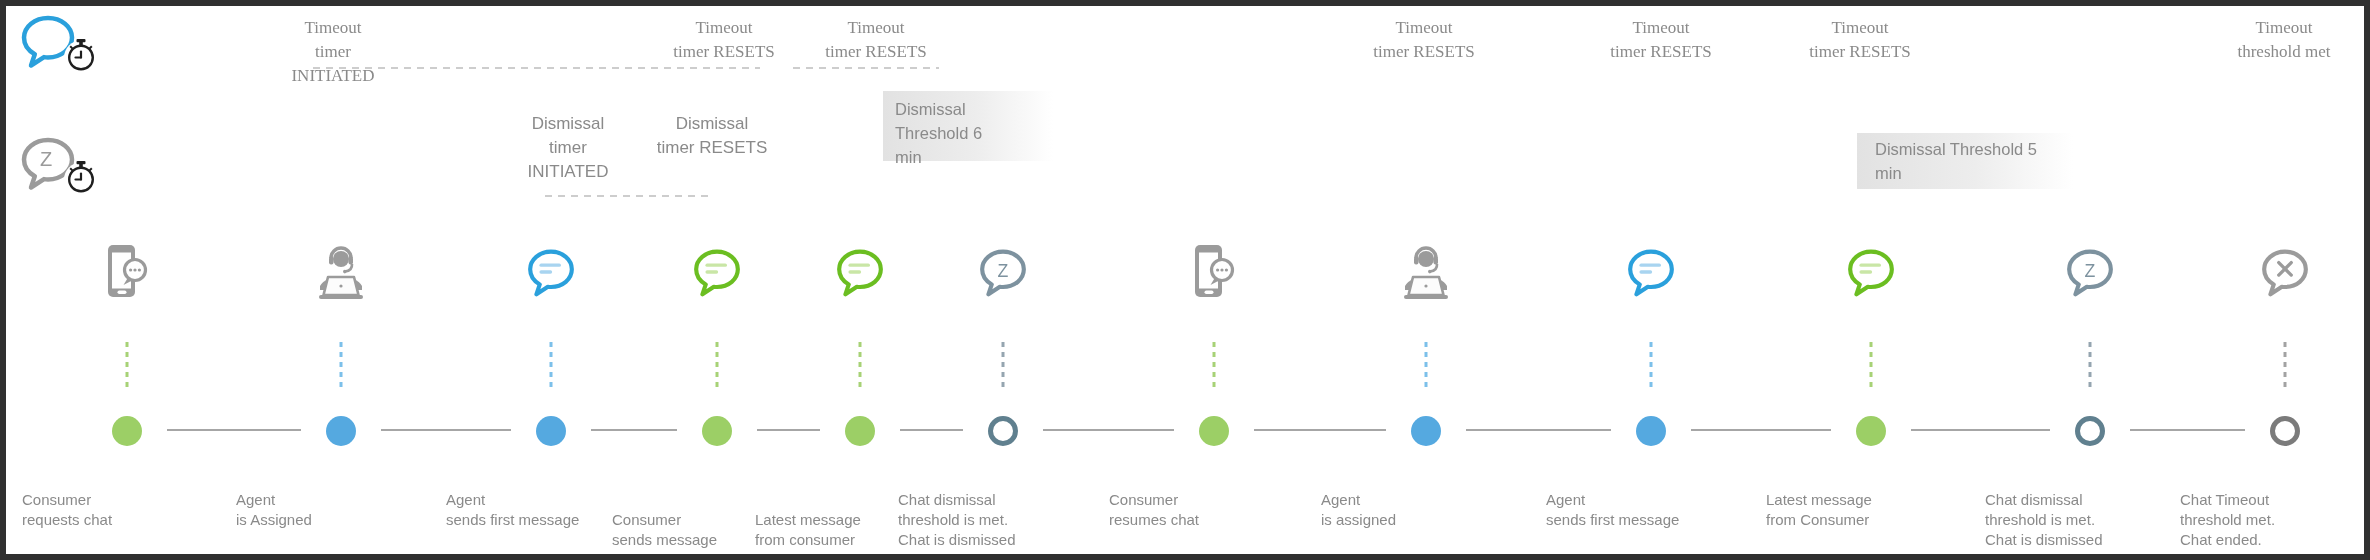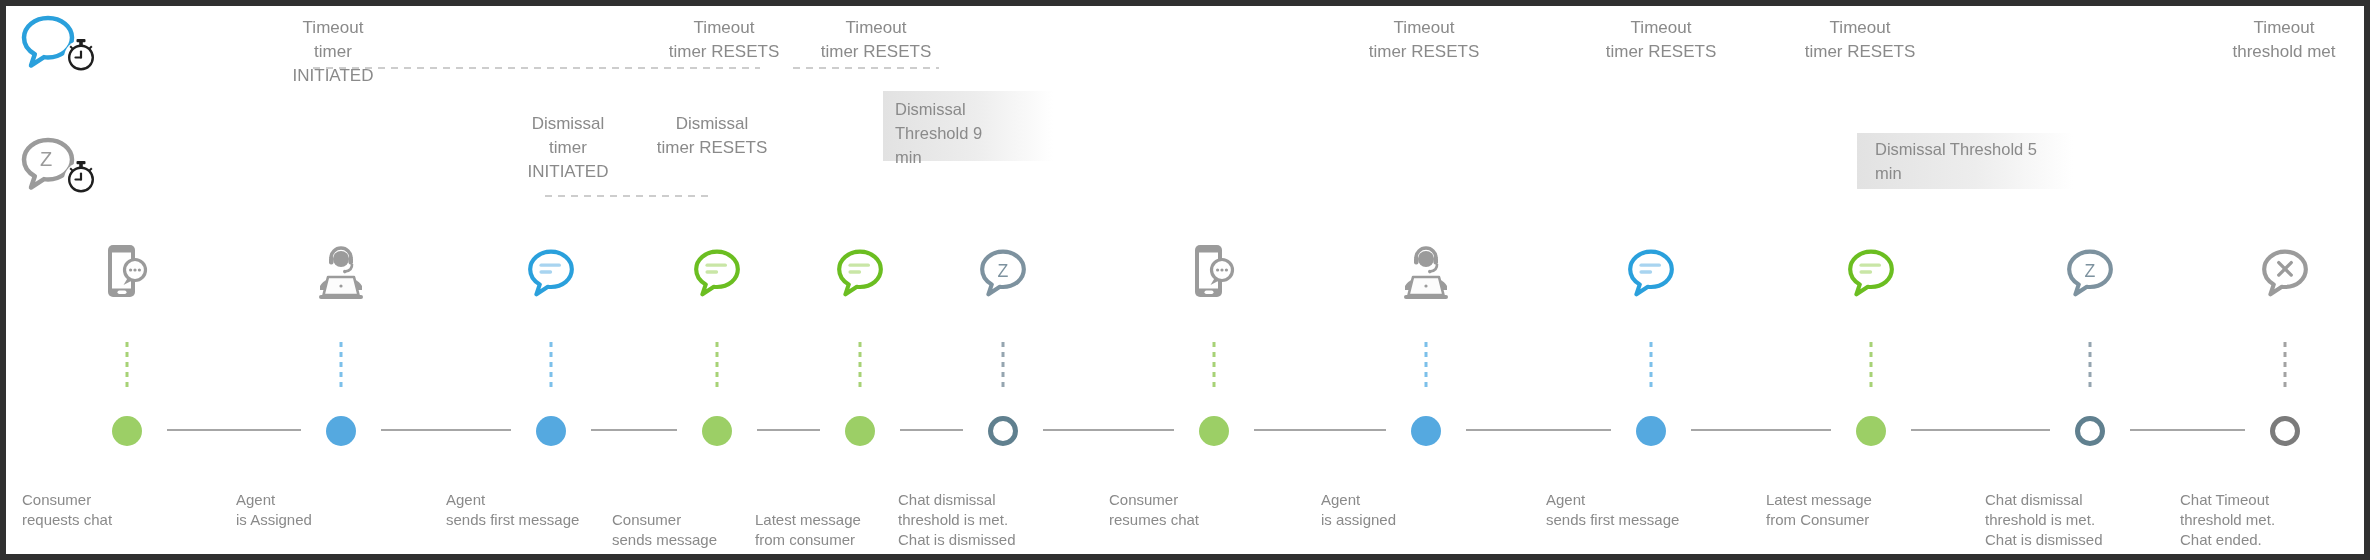--- a/index.html
+++ b/index.html
@@ -4,21 +4,21 @@
 <style>
   html,body{margin:0;padding:0;background:#888;}
   #stage{
     position:relative; width:2370px; height:560px; background:#fff;
     border:6px solid #303030; box-sizing:border-box; overflow:hidden;
     font-family:"Liberation Sans", sans-serif;
   }
   
   .tlabel{
     position:absolute; width:200px; top:10px; text-align:center;
-    font-size:17px; line-height:24px; color:#8a8a8a; white-space:pre-line;
+    font-size:17px; line-height:24px; color:#8a8a8a; white-space:pre-line;font-family:Liberation Serif, serif;
   }
   .dlabel{
     position:absolute; width:200px; top:106px; text-align:center;
     font-size:17px; line-height:24px; color:#8a8a8a; white-space:pre-line;
   }
   .hdash{position:absolute; height:2px;
     background:repeating-linear-gradient(90deg,#cdcdcd 0 7px,transparent 7px 13px);}
   .threshold-box{
     position:absolute; color:#8a8a8a; font-size:16.5px; line-height:24px;
     background:linear-gradient(90deg,#e2e2e2 0%,#ededed 55%,#ffffff 100%);
@@ -101,21 +101,21 @@
   <div class="hdash" style="left:307px;top:61px;width:447px"></div>
   <div class="hdash" style="left:787px;top:61px;width:146px"></div>
 
   <div class="dlabel" style="left:462px">Dismissal
 timer
 INITIATED</div>
   <div class="dlabel" style="left:606px">Dismissal
 timer RESETS</div>
   <div class="hdash" style="left:539px;top:189px;width:168px"></div>
 
-  <div class="threshold-box" style="left:877px;top:85px;width:170px;height:70px;white-space:pre-line">Dismissal Threshold 9
+  <div class="threshold-box" style="left:877px;top:85px;width:170px;height:70px;white-space:pre-line">Dismissal Threshold 6
 min</div>
   <div class="threshold-box single" style="left:1851px;top:127px;width:216px;height:56px">Dismissal Threshold 5 min</div>
 
   <div class="connector" style="left:161px;width:134px"></div>
   <div class="connector" style="left:375px;width:130px"></div>
   <div class="connector" style="left:585px;width:86px"></div>
   <div class="connector" style="left:751px;width:63px"></div>
   <div class="connector" style="left:894px;width:63px"></div>
   <div class="connector" style="left:1037px;width:131px"></div>
   <div class="connector" style="left:1248px;width:132px"></div>

